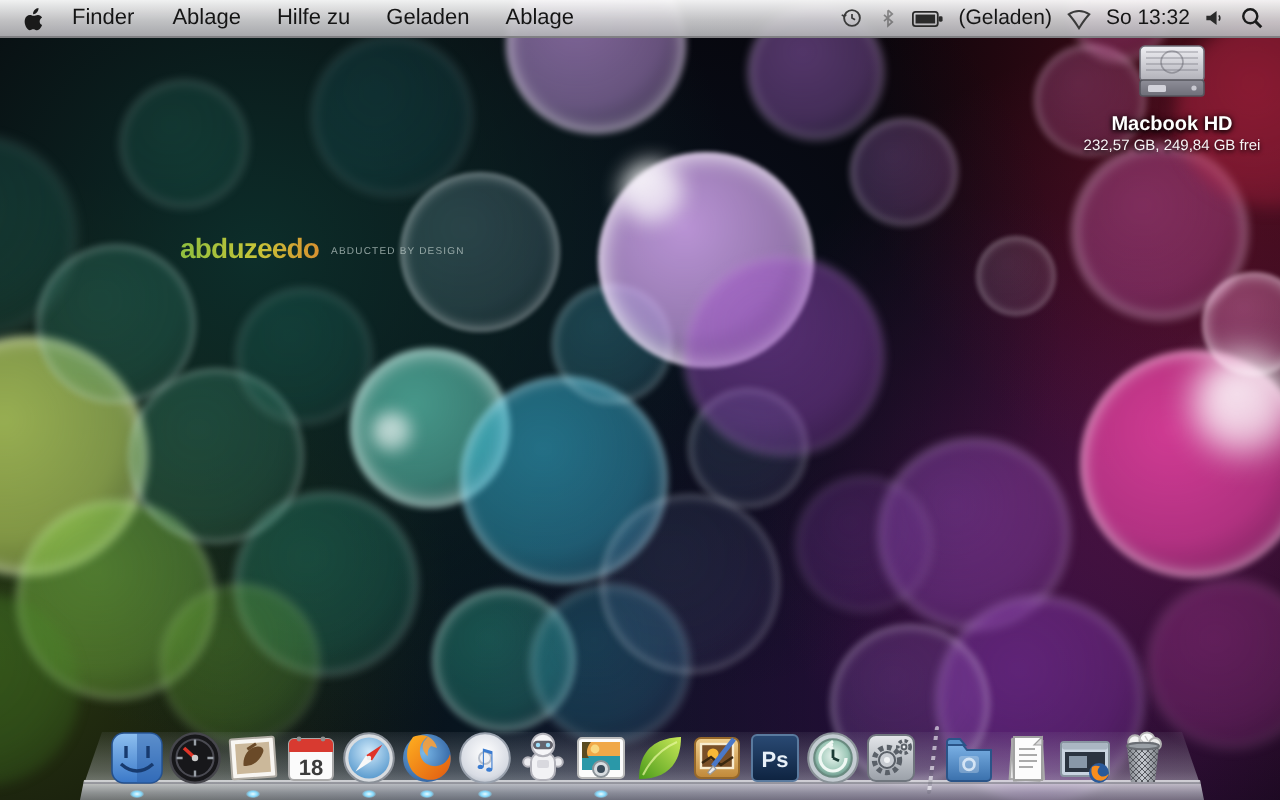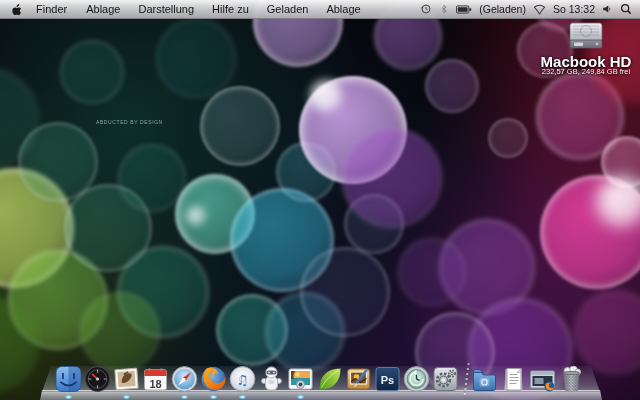--- a/index.html
+++ b/index.html
@@ -32,21 +32,21 @@
   #menubar .left{display:flex;align-items:center;gap:0;padding-left:10px;}
   .menu-item{padding:0 9px;line-height:18px;white-space:nowrap;}
   .menu-item.app{font-weight:normal;padding:0 10px 0 9px;}
   .apple{display:flex;align-items:center;padding:0 4px 0 2px;}
   #menubar .right{margin-left:auto;display:flex;align-items:center;gap:7px;padding-right:8px;}
   #menubar .right .txt{white-space:nowrap;font-size:10.5px;}
   .mb-ico{display:flex;align-items:center;}
   
   #hd-icon{position:absolute;top:21px;right:8px;width:92px;text-align:center;z-index:3;}
   #hd-icon .art{display:inline-block;}
-  #hd-icon .label{margin-top:1px;font-size:15px;font-weight:bold;color:#fff;
+  #hd-icon .label{margin-top:1px;font-size:10px;font-weight:bold;color:#fff;
     text-shadow:0 1px 2px rgba(0,0,0,.95),0 0 3px rgba(0,0,0,.8);line-height:11px;}
   #hd-icon .info{font-size:7.5px;color:rgba(255,255,255,.95);
     text-shadow:0 1px 2px rgba(0,0,0,.95);line-height:9px;}
   
   #dock{position:absolute;left:0;right:0;bottom:0;height:46px;z-index:5;}
   .shelf-top{position:absolute;left:42px;right:40px;bottom:8px;height:26px;
     background:linear-gradient(to bottom,rgba(140,145,158,.10),rgba(205,208,218,.34) 75%,rgba(225,228,236,.45));
     clip-path:polygon(9px 0,calc(100% - 9px) 0,100% 100%,0 100%);}
   .shelf-front{position:absolute;left:40px;right:38px;bottom:0;height:9px;
     background:linear-gradient(to bottom,rgba(244,245,250,.78),rgba(190,192,202,.70) 60%,rgba(160,162,172,.65));
@@ -67,20 +67,21 @@
     background:repeating-linear-gradient(to bottom,rgba(250,250,255,.75) 0 2px,rgba(80,80,95,.25) 2px 5px);
     border-radius:1px;opacity:.8;}
 </style>
 </head>
 <body>
 
 <div id="screen">
 
   <div id="wallpaper">
     <div id="wp-logo">
+      <span class="word">abduzeedo</span>
       <span class="tag">ABDUCTED BY DESIGN</span>
     </div>
   <div class="bokeh" style="left: -46px; top: 168px; height: 120px; width: 120px; background: radial-gradient(circle at 40% 35%, rgba(207, 232, 106, 0.7), rgba(207, 232, 106, 0.56) 55%, rgba(207, 232, 106, 0.314) 82%, rgba(207, 232, 106, 0) 99%); box-shadow: rgba(255, 255, 255, 0.56) 0px 0px 7px 2px inset; filter: blur(2px);"></div>
       <div class="bokeh" style="left: 8px; top: 250px; height: 100px; width: 100px; background: radial-gradient(circle at 40% 35%, rgba(143, 217, 79, 0.45), rgba(143, 217, 79, 0.36) 55%, rgba(143, 217, 79, 0.204) 82%, rgba(143, 217, 79, 0) 99%); box-shadow: rgba(255, 255, 255, 0.38) 0px 0px 4.5px 1px inset; filter: blur(2px);"></div>
       <div class="bokeh" style="left: -56px; top: 297px; height: 96px; width: 96px; background: radial-gradient(circle at 40% 35%, rgba(74, 138, 42, 0.4), rgba(74, 138, 42, 0.32) 55%, rgba(74, 138, 42, 0.18) 82%, rgba(74, 138, 42, 0) 99%); filter: blur(3px);"></div>
       <div class="bokeh" style="left: -62px; top: 68px; height: 100px; width: 100px; background: radial-gradient(circle at 40% 35%, rgba(31, 90, 80, 0.45), rgba(31, 90, 80, 0.36) 55%, rgba(31, 90, 80, 0.204) 82%, rgba(31, 90, 80, 0) 99%); box-shadow: rgba(255, 255, 255, 0.29) 0px 0px 3.25px 0.5px inset; filter: blur(3px);"></div>
       <div class="bokeh" style="left: 18px; top: 122px; height: 80px; width: 80px; background: radial-gradient(circle at 40% 35%, rgba(63, 154, 128, 0.28), rgba(63, 154, 128, 0.224) 55%, rgba(63, 154, 128, 0.125) 82%, rgba(63, 154, 128, 0) 99%); box-shadow: rgba(255, 255, 255, 0.38) 0px 0px 4.5px 1px inset; filter: blur(1.5px);"></div>
       <div class="bokeh" style="left: 64px; top: 184px; height: 88px; width: 88px; background: radial-gradient(circle at 40% 35%, rgba(87, 199, 160, 0.22), rgba(87, 199, 160, 0.176) 55%, rgba(87, 199, 160, 0.098) 82%, rgba(87, 199, 160, 0) 99%); box-shadow: rgba(255, 255, 255, 0.38) 0px 0px 4.5px 1px inset; filter: blur(1.5px);"></div>
       <div class="bokeh" style="left: 60px; top: 40px; height: 64px; width: 64px; background: radial-gradient(circle at 40% 35%, rgba(42, 122, 104, 0.25), rgba(42, 122, 104, 0.2) 55%, rgba(42, 122, 104, 0.114) 82%, rgba(42, 122, 104, 0) 99%); box-shadow: rgba(255, 255, 255, 0.325) 0px 0px 3.75px 0.7px inset; filter: blur(2px);"></div>
       <div class="bokeh" style="left: 117px; top: 246px; height: 92px; width: 92px; background: radial-gradient(circle at 40% 35%, rgba(47, 169, 140, 0.3), rgba(47, 169, 140, 0.24) 55%, rgba(47, 169, 140, 0.133) 82%, rgba(47, 169, 140, 0) 99%); box-shadow: rgba(255, 255, 255, 0.38) 0px 0px 4.5px 1px inset; filter: blur(2px);"></div>
@@ -119,21 +120,20 @@
 
   <div id="menubar">
     <div class="left">
       <span class="apple">
           <svg viewBox="0 0 14 16" width="11" height="13">
             <path d="M9.2 1 C9.3 2 9 3 8.3 3.7 C7.6 4.5 6.6 5 5.8 4.9 C5.7 4 6 3 6.7 2.3 C7.4 1.5 8.5 1 9.2 1 Z M11.5 11.8 C11 13 10.3 14.2 9.3 14.9 C8.5 15.4 7.8 15.1 7 14.8 C6.2 14.5 5.5 14.5 4.7 14.9 C3.9 15.2 3.3 15.3 2.6 14.7 C1 13.2 0 10.5 0.6 8.2 C1 6.6 2.3 5.5 3.8 5.5 C4.7 5.5 5.5 6 6.2 6 C6.9 6 7.9 5.4 9 5.5 C10 5.6 10.9 6.1 11.5 7 C10.3 7.8 9.8 8.8 10 10.1 C10.2 11 10.7 11.5 11.5 11.8 Z" fill="#1a1a1a"></path>
           </svg>
         </span>
       <span class="menu-item app">Finder</span>
       <span class="menu-item">Ablage</span>
-      <span class="menu-item">Darstellung</span>
       <span class="menu-item">Hilfe zu</span>
       <span class="menu-item">Geladen</span>
       <span class="menu-item">Ablage</span>
     </div>
     <div class="right">
       <span class="mb-ico">
           <svg viewBox="0 0 14 14" width="12" height="12">
             <circle cx="7" cy="7" r="4.6" fill="none" stroke="#3a3a3a" stroke-width="1.1"></circle>
             <path d="M7 4.6 V7 L8.8 8" stroke="#3a3a3a" stroke-width="1" fill="none"></path>
             <path d="M2.4 6 l-1.4 -0.8 M2.4 6 l1.3 -1" stroke="#3a3a3a" stroke-width=".9" fill="none"></path>

